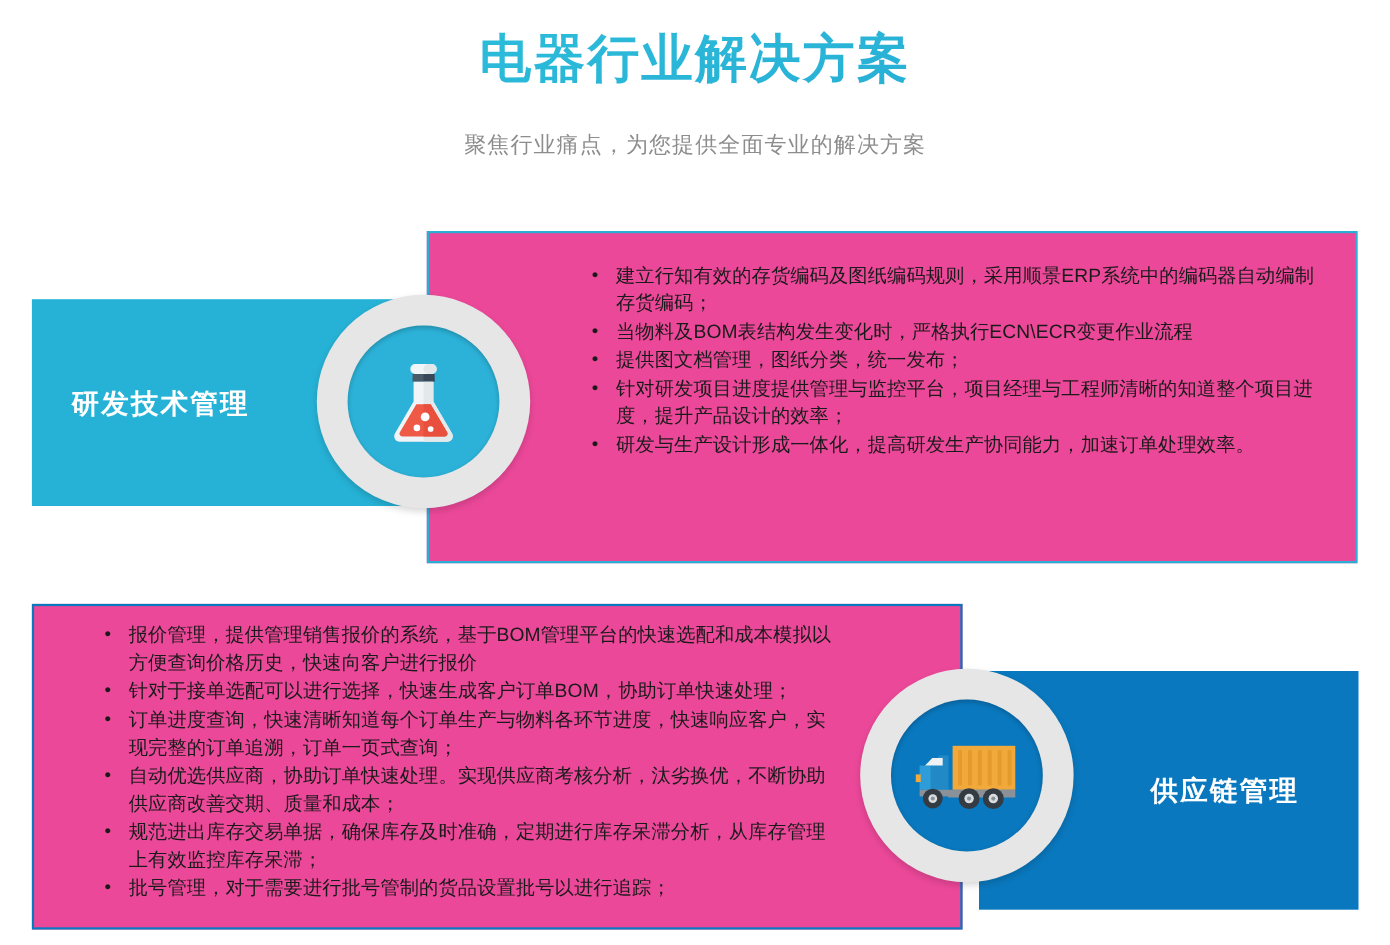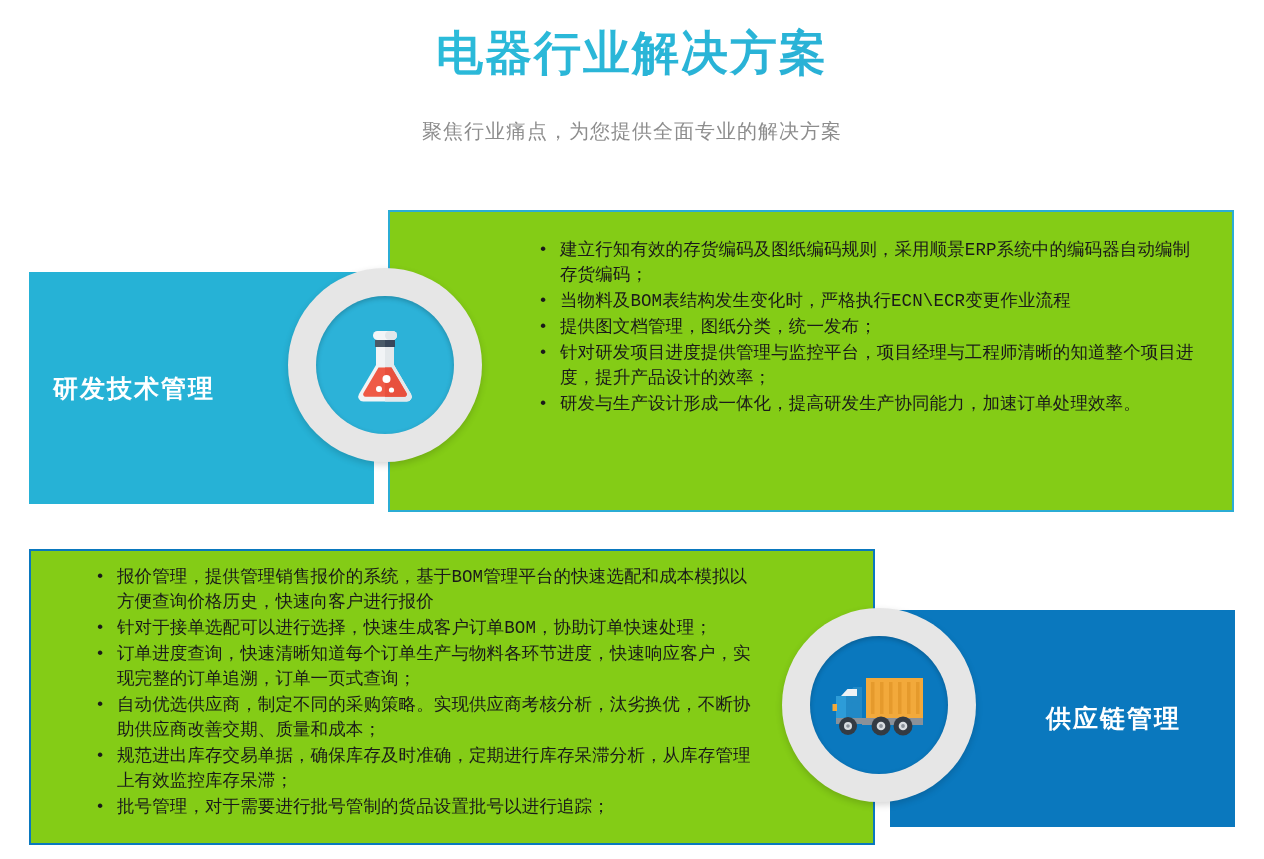--- a/index.html
+++ b/index.html
@@ -74,22 +74,21 @@
     border-radius: 50%;
     display: flex;
     align-items: center;
     justify-content: center;
     box-shadow: inset 0 2px 5px rgba(0,0,0,0.22);
   }
 
   .content-box {
     position: absolute;
     box-sizing: border-box;
-    background: #84cc16;
-    font-family: Liberation Mono, monospace;
+    background: #ec4899;
   }
   ul.bullets {
     margin: 0;
     padding: 0;
     list-style: none;
   }
   ul.bullets li {
     position: relative;
     padding-left: 30px;
     margin: 0 0 1px 0;
@@ -118,23 +117,23 @@
   #rd-bullets {
     position: absolute;
     left: 140px;
     top: 26px;
     width: 670px;
   }
   #rd-label-box {
     left: 29px;
     top: 272px;
     width: 345px;
-    height: 232px;
+    height: 188px;
     background: #26b2d6;
-    padding-left: 24px;
+    padding-left: 36px;
   }
   #rd-badge {
     left: 288px;
     top: 268px;
     width: 194px;
     height: 194px;
   }
   #rd-badge .badge-inner {
     width: 138px;
     height: 138px;
@@ -223,21 +222,21 @@
       </svg>
     </span>
   </div>
 </div>
 
 <div class="content-box" id="sc-content-box">
   <ul class="bullets" id="sc-bullets">
     <li>报价管理，提供管理销售报价的系统，基于BOM管理平台的快速选配和成本模拟以方便查询价格历史，快速向客户进行报价</li>
     <li>针对于接单选配可以进行选择，快速生成客户订单BOM，协助订单快速处理；</li>
     <li>订单进度查询，快速清晰知道每个订单生产与物料各环节进度，快速响应客户，实现完整的订单追溯，订单一页式查询；</li>
-    <li>自动优选供应商，制定不同的采购策略。实现供应商考核分析，汰劣换优，不断协助供应商改善交期、质量和成本；</li>
+    <li>自动优选供应商，协助订单快速处理。实现供应商考核分析，汰劣换优，不断协助供应商改善交期、质量和成本；</li>
     <li>规范进出库存交易单据，确保库存及时准确，定期进行库存呆滞分析，从库存管理上有效监控库存呆滞；</li>
     <li>批号管理，对于需要进行批号管制的货品设置批号以进行追踪；</li>
   </ul>
 </div>
 
 <div class="label-box" id="sc-label-box">
   <span class="label-text">供应链管理</span>
 </div>
 
 <div class="badge" id="sc-badge">

